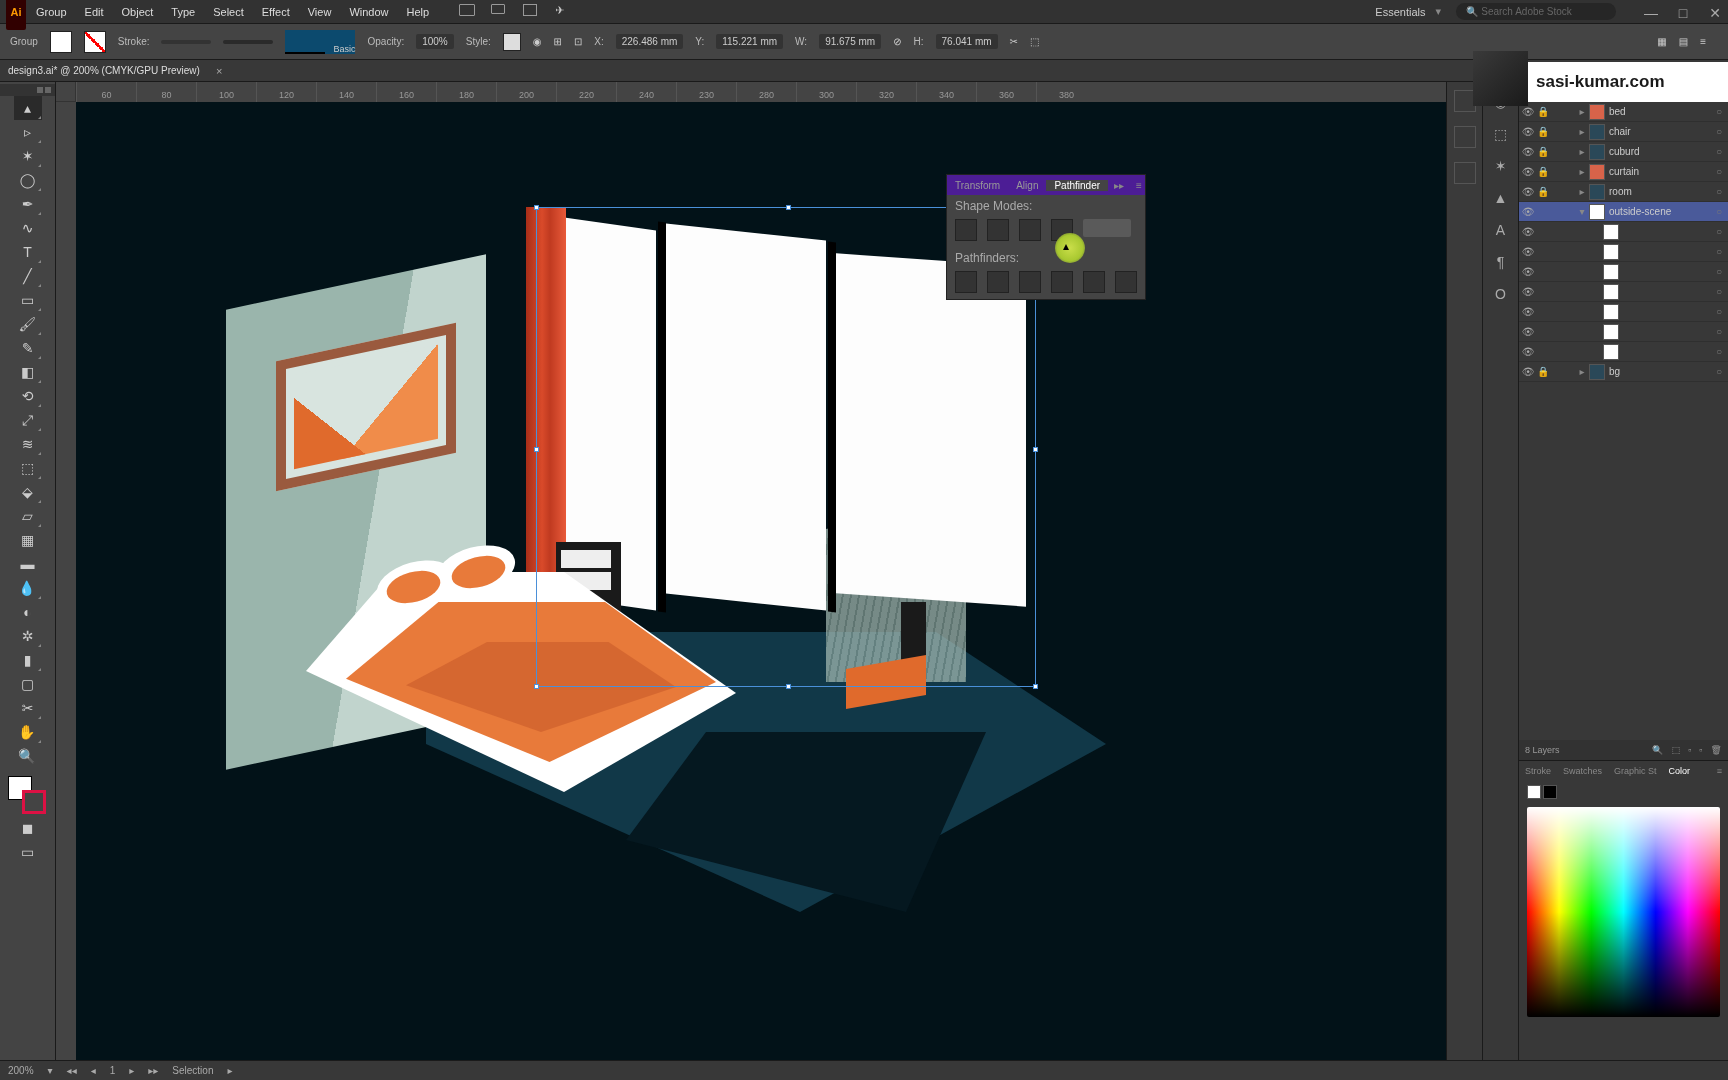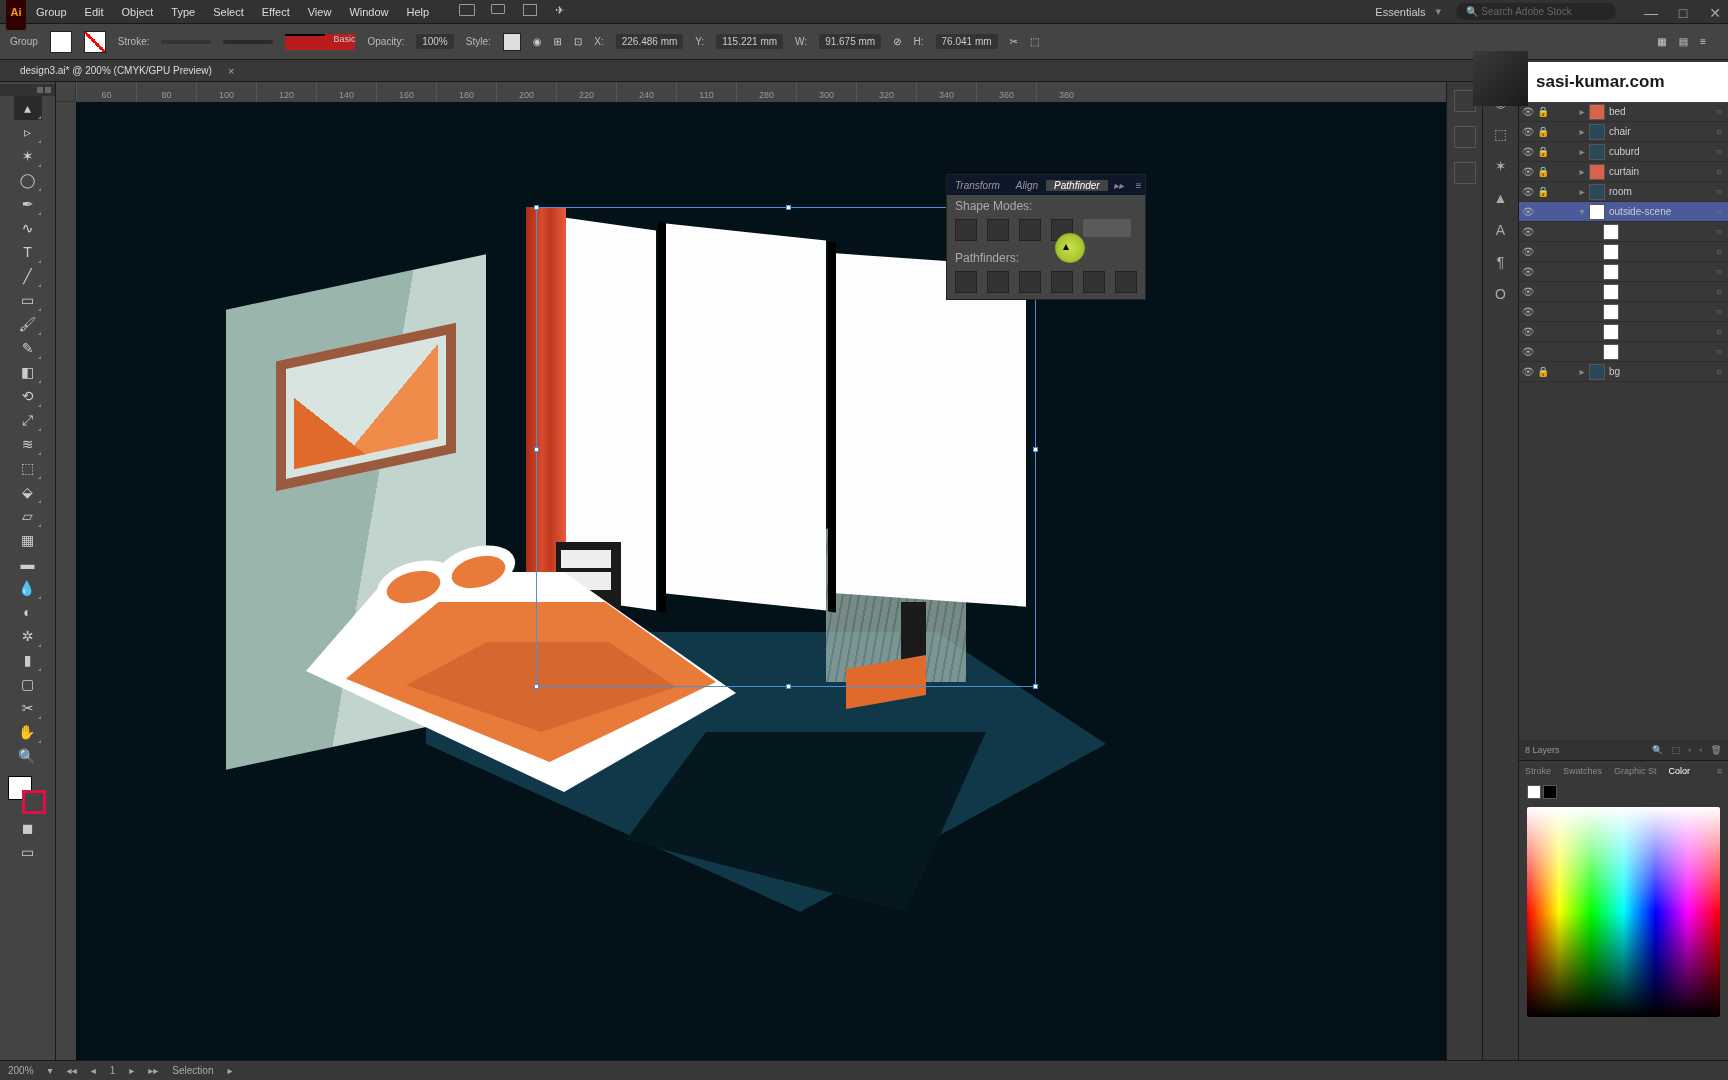--- a/index.html
+++ b/index.html
@@ -16,25 +16,25 @@
 .workspace-drop { margin-right: 15px; color: #888; }
 .search-box { background: #262626; border-radius: 10px; padding: 3px 10px; width: 160px; color: #666; font-size: 10px; margin-right: 10px; }
 .win-ctrl { width: 14px; height: 14px; margin-left: 18px; color: #aaa; font-size: 14px; text-align: center; }
 
 
 .controlbar { height: 36px; background: #444; display: flex; align-items: center; padding: 0 10px; border-bottom: 1px solid #1a1a1a; font-size: 10px; }
 .ctrl-item { margin-right: 12px; display: flex; align-items: center; gap: 4px; }
 .ctrl-swatch { width: 22px; height: 22px; border: 1px solid #222; display: inline-block; }
 .ctrl-input { background: #333; padding: 2px 6px; border-radius: 2px; color: #ccc; font-size: 10px; }
 .ctrl-label { color: #bbb; }
-.stroke-preview { width: 70px; height: 16px; background: #b91c1c; display: flex; align-items: flex-start; }
+.stroke-preview { width: 70px; height: 24px; background: #0c4a6e; display: flex; align-items: flex-end; }
 .stroke-line { height: 2px; width: 40px; background: #000; margin: 0 auto; }
 
 
-.tabbar { height: 22px; background: #383838; display: flex; align-items: center; padding: 0 20px; border-bottom: 1px solid #1a1a1a; }
+.tabbar { height: 22px; background: #383838; display: flex; align-items: center; padding: 0 8px; border-bottom: 1px solid #1a1a1a; }
 .tab { font-size: 10px; color: #ddd; margin-right: 10px; }
 .tab-close { color: #aaa; margin-left: 6px; }
 
 
 .workspace { display: flex; height: calc(1080px - 82px - 20px); }
 
 
 .toolbox { width: 56px; background: #444; display: flex; flex-direction: column; align-items: center; padding-top: 2px; border-right: 1px solid #1a1a1a; }
 .toolbox-header { width: 100%; height: 12px; background: #333; display: flex; justify-content: flex-end; padding-right: 4px; }
 .toolbox-header span { width: 6px; height: 6px; background: #666; margin-top: 3px; margin-left: 2px; }
@@ -83,21 +83,21 @@
 .chair { position: absolute; left: 620px; top: 400px; width: 100px; height: 120px; }
 .chair-seat { position: absolute; top: 60px; width: 80px; height: 40px; background: #e06a2c; transform: skewY(-10deg); }
 .chair-back { position: absolute; left: 55px; width: 25px; height: 80px; background: #1a1a1a; }
 .shadow-big { position: absolute; left: 400px; top: 530px; width: 400px; height: 180px; background: #051820; clip-path: polygon(20% 0, 90% 0, 70% 100%, 0 60%); }
 .building { position: absolute; left: 600px; top: 310px; width: 140px; height: 170px; background: repeating-linear-gradient(100deg, #a8beb6 0 6px, #88a098 6px 8px); opacity: 0.7; clip-path: polygon(0 10%, 60% 0, 100% 12%, 100% 100%, 0 100%); }
 .selection-box { position: absolute; left: 310px; top: 5px; width: 500px; height: 480px; border: 1px solid #4a90d9; pointer-events: none; }
 .sel-handle { position: absolute; width: 5px; height: 5px; background: #fff; border: 1px solid #4a90d9; }
 
 
 .pathfinder-panel { position: absolute; top: 92px; right: 300px; width: 200px; background: #444; border: 1px solid #222; font-size: 10px; z-index: 50; }
-.pf-tabs { display: flex; background: #0f172a; height: 20px; align-items: center; font-style: italic; }
+.pf-tabs { display: flex; background: #4c1d95; height: 20px; align-items: center; }
 .pf-tab { padding: 0 8px; color: #999; }
 .pf-tab.active { color: #fff; background: #444; }
 .pf-section-label { color: #aaa; padding: 4px 8px; font-size: 12px; }
 .pf-row { display: flex; padding: 2px 8px 6px; gap: 10px; }
 .pf-btn { width: 22px; height: 22px; background: #333; border: 1px solid #222; }
 .pf-expand { background: #5a5a5a; border-radius: 2px; width: 48px; height: 18px; }
 .click-highlight { position: absolute; top: 58px; left: 108px; width: 30px; height: 30px; border-radius: 50%; background: radial-gradient(circle, #cade4a 0%, #a8c830 60%, transparent 100%); z-index: 60; }
 .click-cursor { position: absolute; top: 64px; left: 116px; font-size: 12px; color: #000; z-index: 61; }
 
 
@@ -274,21 +274,21 @@
       <span>60</span>
         <span>80</span>
         <span>100</span>
         <span>120</span>
         <span>140</span>
         <span>160</span>
         <span>180</span>
         <span>200</span>
         <span>220</span>
         <span>240</span>
-        <span>110</span>
+        <span>230</span>
         <span>280</span>
         <span>300</span>
         <span>320</span>
         <span>340</span>
         <span>360</span>
         <span>380</span>
     </div>
     <div class="ruler-v"></div>
     <div class="canvas">
       <div class="artwork">

